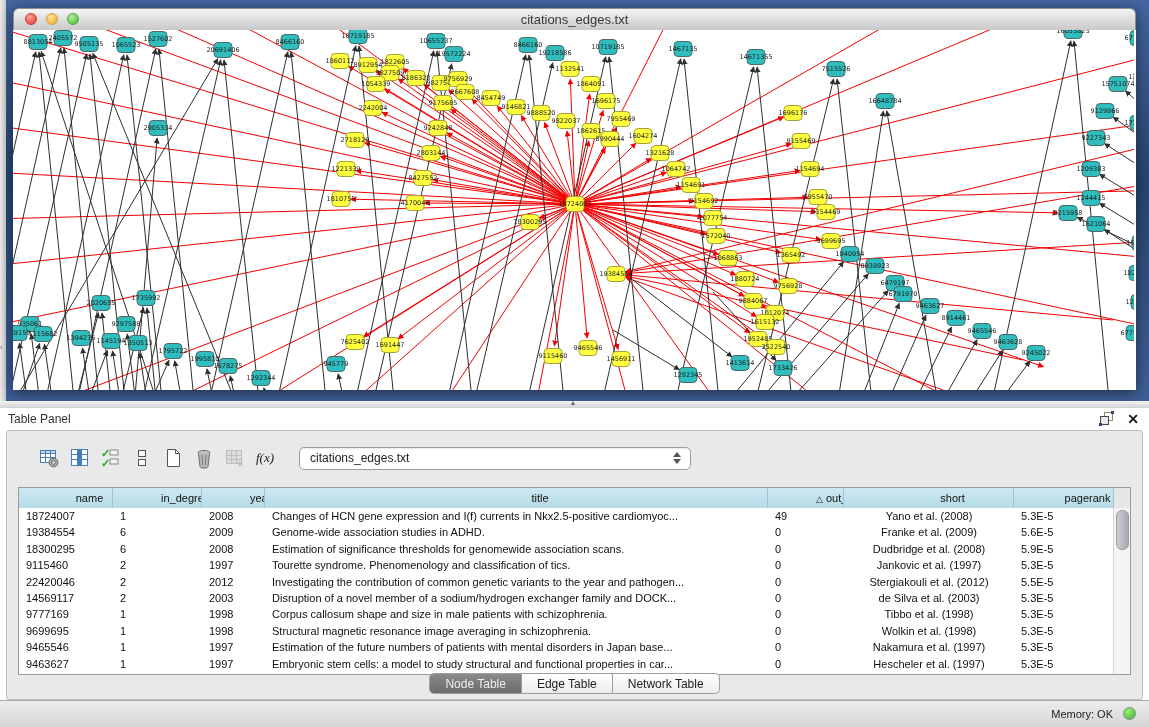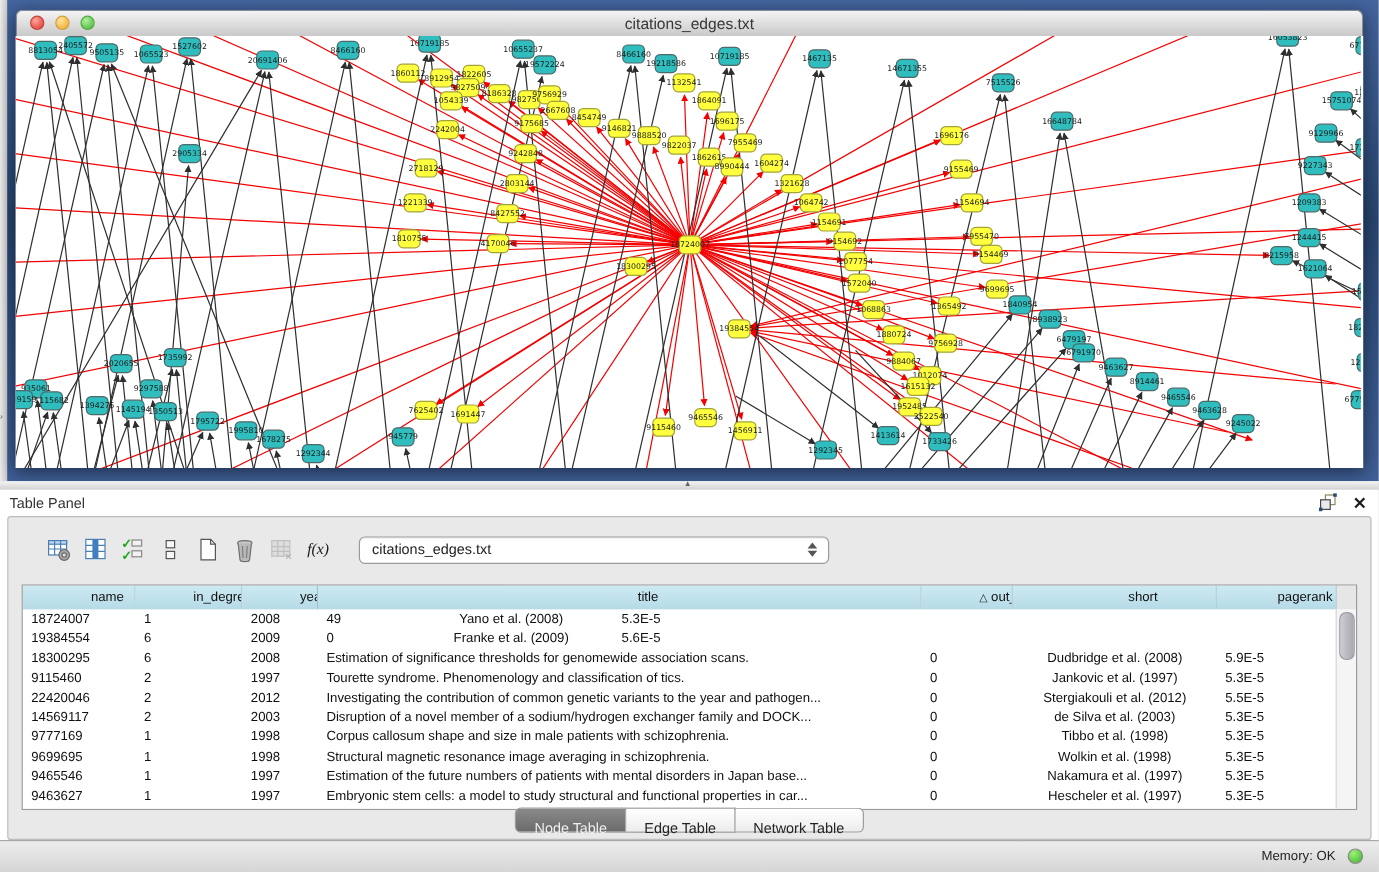--- a/index.html
+++ b/index.html
@@ -69,21 +69,21 @@
   .trow{display:flex;height:16.4px;}
   .tcell{box-sizing:border-box;font-size:11px;color:#101010;line-height:16.4px;
          padding-left:7px;overflow:hidden;white-space:nowrap;}
   .tcell.c-short{text-align:center;padding-left:0;}
   .vscroll{position:absolute;top:20px;right:0;bottom:0;width:16px;background:#f5f5f5;border-left:1px solid #d6d6d6;}
   .vthumb{position:absolute;top:2px;left:2px;width:11px;height:38px;border-radius:6px;
           background:linear-gradient(90deg,#cdcdd2,#a8a8b0);border:1px solid #9a9aa2;}
 
   
   .tabs{position:absolute;bottom:5px;left:0;right:0;display:flex;justify-content:center;}
-  .tab{height:21px;line-height:21px;padding:6px 15px;font-size:12px;color:#222;
+  .tab{height:21px;line-height:21px;padding:0 15px;font-size:12px;color:#222;
        background:linear-gradient(#ffffff,#ececec);border:1px solid #9e9e9e;border-left:none;}
   .tab.first{border-left:1px solid #9e9e9e;border-radius:5px 0 0 5px;}
   .tab.last{border-radius:0 5px 5px 0;}
   .tab.selected{background:linear-gradient(#8a8a8a,#6b6b6b);color:#efefef;}
 
   
   .statusbar{position:absolute;bottom:0;left:0;width:100%;height:27px;
              background:linear-gradient(#ececec,#d5d5d5);border-top:1px solid #a8a8a8;box-sizing:border-box;}
   .memory{position:absolute;right:36px;line-height:26px;font-size:11px;color:#222;}
   .memdot{position:absolute;right:13px;top:6px;width:13px;height:13px;border-radius:50%;
@@ -626,28 +626,30 @@
         <div class="hcell c-out"><span class="hsort">△</span><span>out_de...</span></div>
         <div class="hcell c-short">short</div>
         <div class="hcell c-page">pagerank</div>
         <div class="hcorner"></div>
       </div>
       <div class="tbody" id="tbody">
           <div class="trow">
             <div class="tcell c-name">18724007</div>
             <div class="tcell c-in">1</div>
             <div class="tcell c-year">2008</div>
+            <div class="tcell c-title">Changes of HCN gene expression and I(f) currents in Nkx2.5-positive cardiomyoc...</div>
             <div class="tcell c-out">49</div>
             <div class="tcell c-short">Yano et al. (2008)</div>
             <div class="tcell c-page">5.3E-5</div>
           </div>
           <div class="trow">
             <div class="tcell c-name">19384554</div>
             <div class="tcell c-in">6</div>
             <div class="tcell c-year">2009</div>
+            <div class="tcell c-title">Genome-wide association studies in ADHD.</div>
             <div class="tcell c-out">0</div>
             <div class="tcell c-short">Franke et al. (2009)</div>
             <div class="tcell c-page">5.6E-5</div>
           </div>
           <div class="trow">
             <div class="tcell c-name">18300295</div>
             <div class="tcell c-in">6</div>
             <div class="tcell c-year">2008</div>
             <div class="tcell c-title">Estimation of significance thresholds for genomewide association scans.</div>
             <div class="tcell c-out">0</div>

